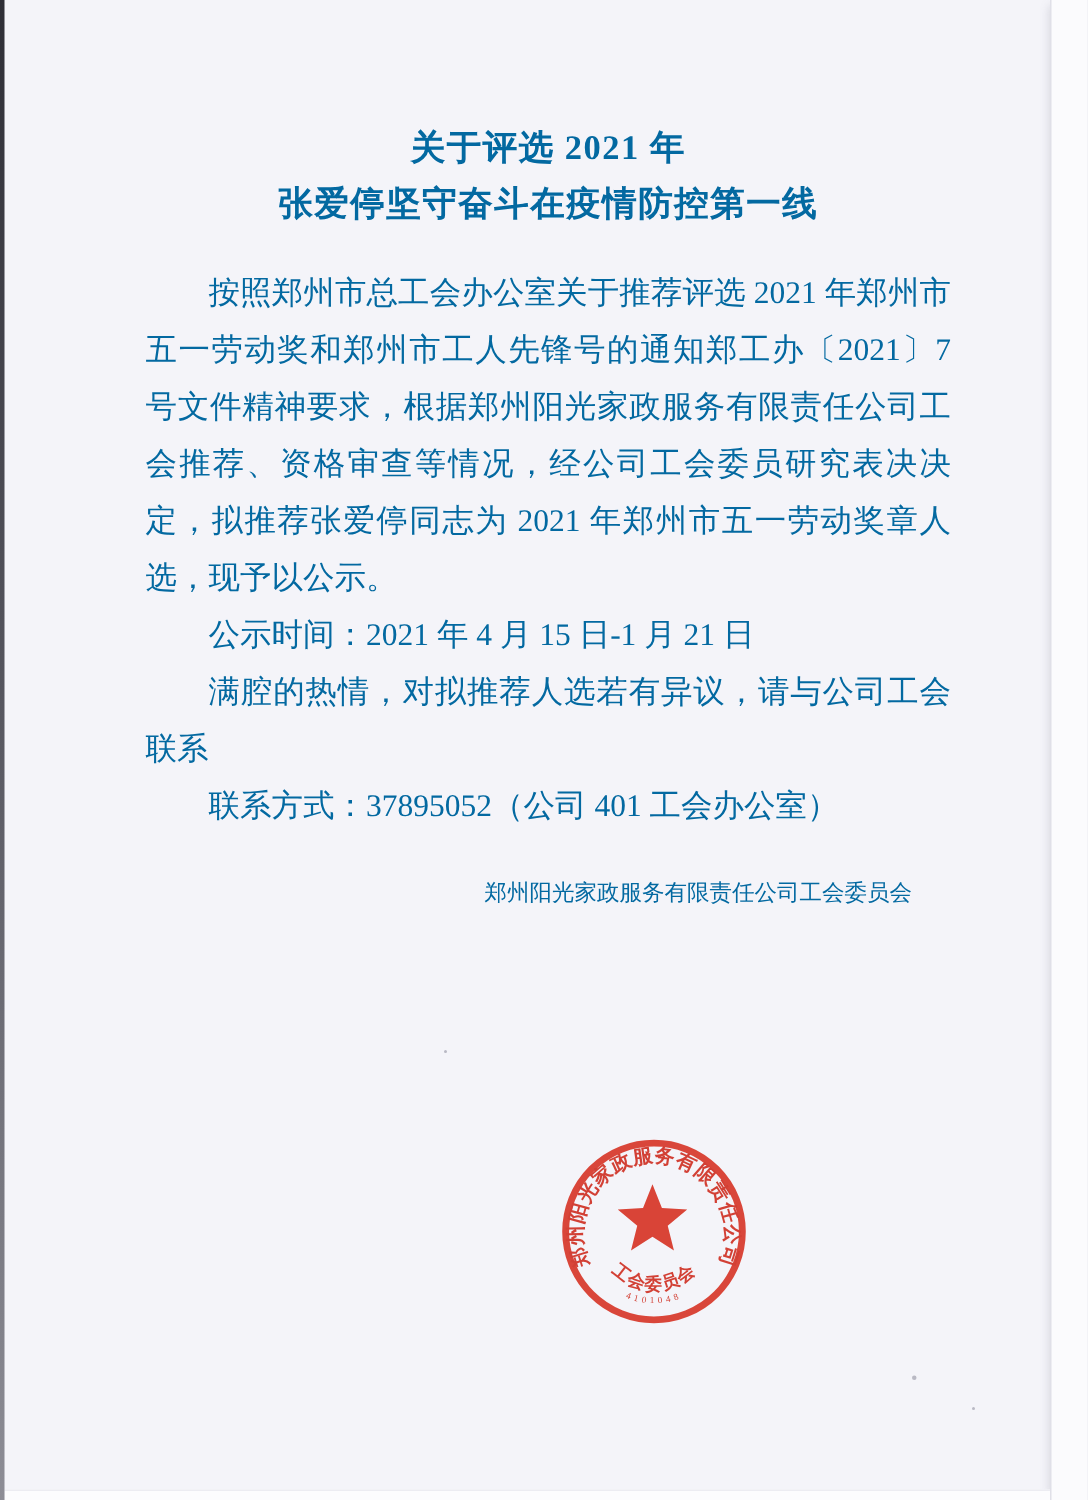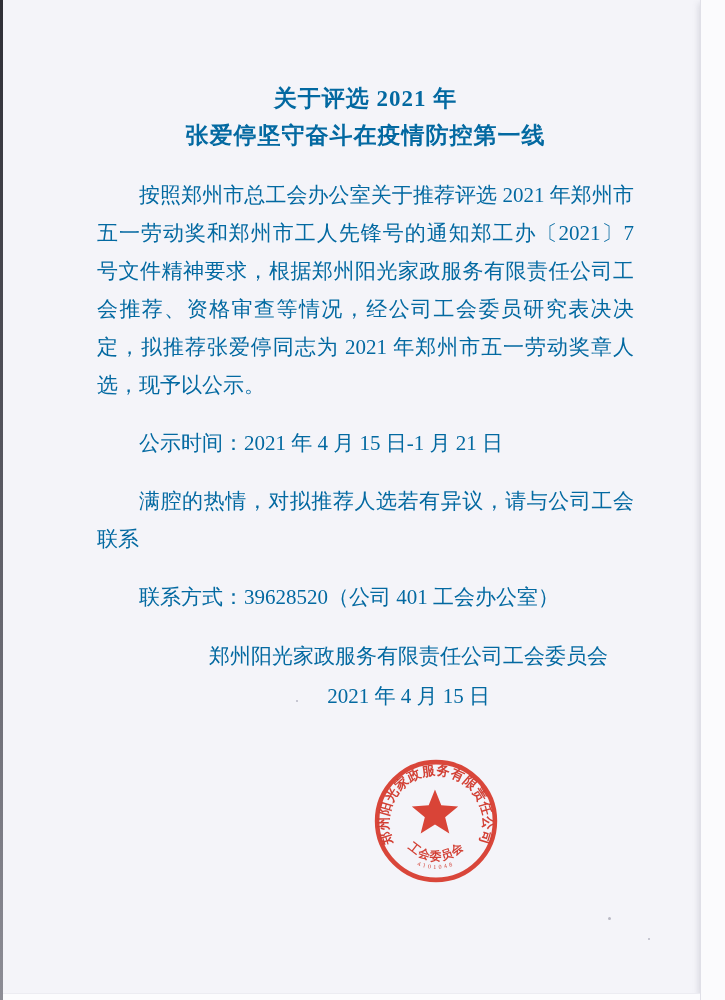--- a/index.html
+++ b/index.html
@@ -46,28 +46,26 @@
     font-weight: bold;
     line-height: 37px;
     letter-spacing: 1px;
     margin-bottom: 22px;
   }
   .doc-title .tline { display: block; }
   .body-text { font-size: 21px; line-height: 38px; }
   .para {
     text-align: justify;
     text-indent: 2em;
-    margin-top: 20px;
   }
   .sig-block {
     width: fit-content;
     margin: 20px 26px 0 auto;
-    text-align: center;
     line-height: 40px;
-    font-size: 21px;
+    font-size: 15px;
   }
   
   .seal {
     position: absolute;
     left: 371px; top: 756px;
     width: 130px; height: 130px;
     mix-blend-mode: multiply;
     opacity: 0.88;
     z-index: 3;
   }
@@ -97,26 +95,25 @@
 
     <h1 class="doc-title">
       <span class="tline">关于评选 2021 年</span>
       <span class="tline">张爱停坚守奋斗在疫情防控第一线</span>
     </h1>
 
     <div class="body-text">
       <p class="para">按照郑州市总工会办公室关于推荐评选 2021 年郑州市五一劳动奖和郑州市工人先锋号的通知郑工办〔2021〕7 号文件精神要求，根据郑州阳光家政服务有限责任公司工会推荐、资格审查等情况，经公司工会委员研究表决决定，拟推荐张爱停同志为 2021 年郑州市五一劳动奖章人选，现予以公示。</p>
       <p class="para">公示时间：2021 年 4 月 15 日-1 月 21 日</p>
       <p class="para">满腔的热情，对拟推荐人选若有异议，请与公司工会联系</p>
-      <p class="para">联系方式：39628520（公司 401 工会办公室）</p>
+      <p class="para">联系方式：37895052（公司 401 工会办公室）</p>
     </div>
 
     <div class="sig-block">
       <div>郑州阳光家政服务有限责任公司工会委员会</div>
-      <div>2021 年 4 月 15 日</div>
     </div>
 
   </div>
 
   <svg class="seal" viewBox="0 0 128 128" aria-hidden="true">
     <defs>
       <path id="arcTop" d="M 20,82 A 47,47 0 1 1 108,82" fill="none"></path>
       <path id="arcBottom" d="M 27,73 A 38,38 0 0 0 101,73" fill="none"></path>
       <path id="arcSerial" d="M 16,72 A 49,49 0 0 0 112,72" fill="none"></path>
     </defs>

